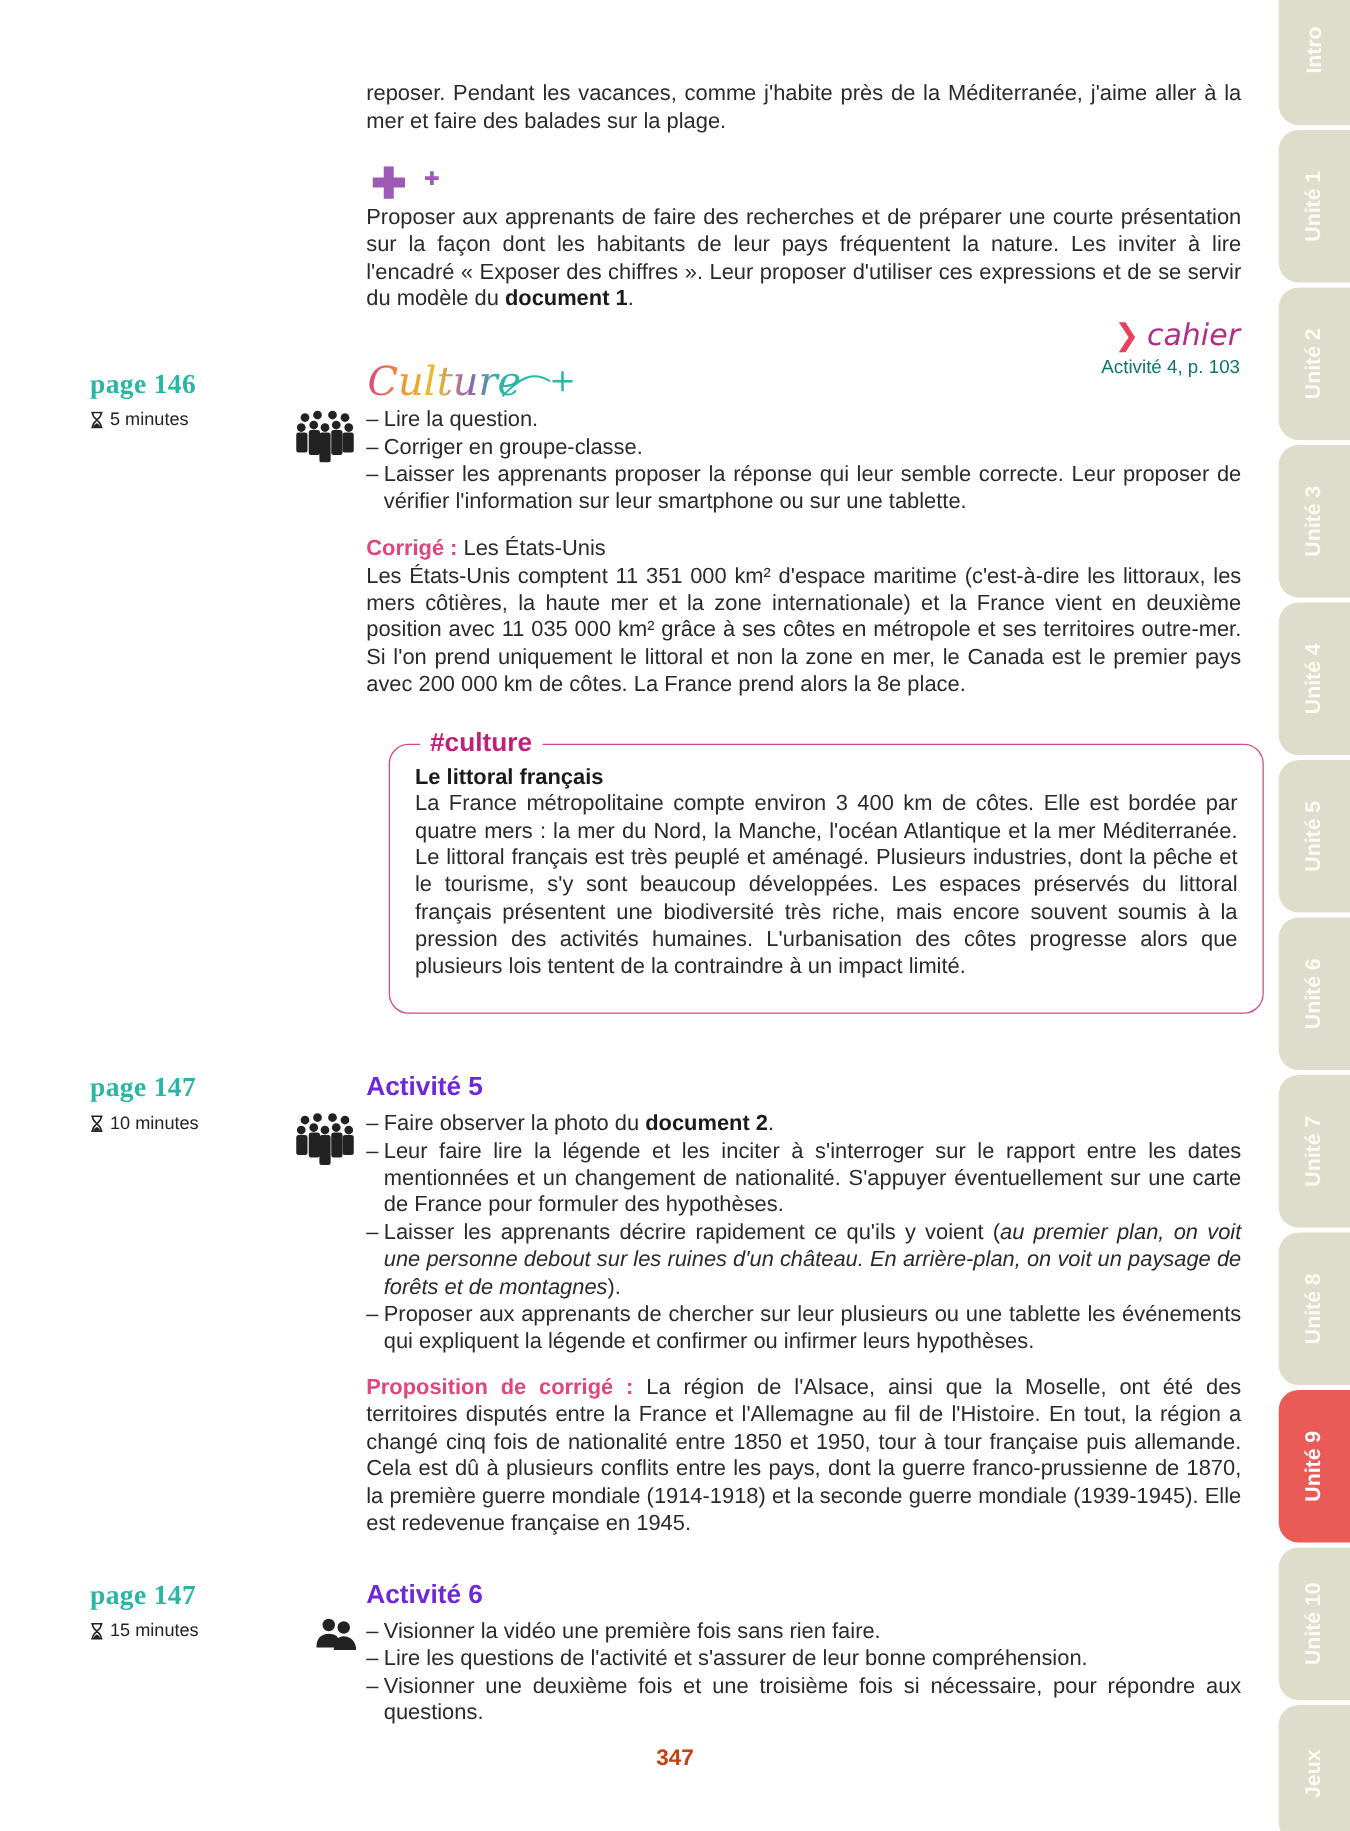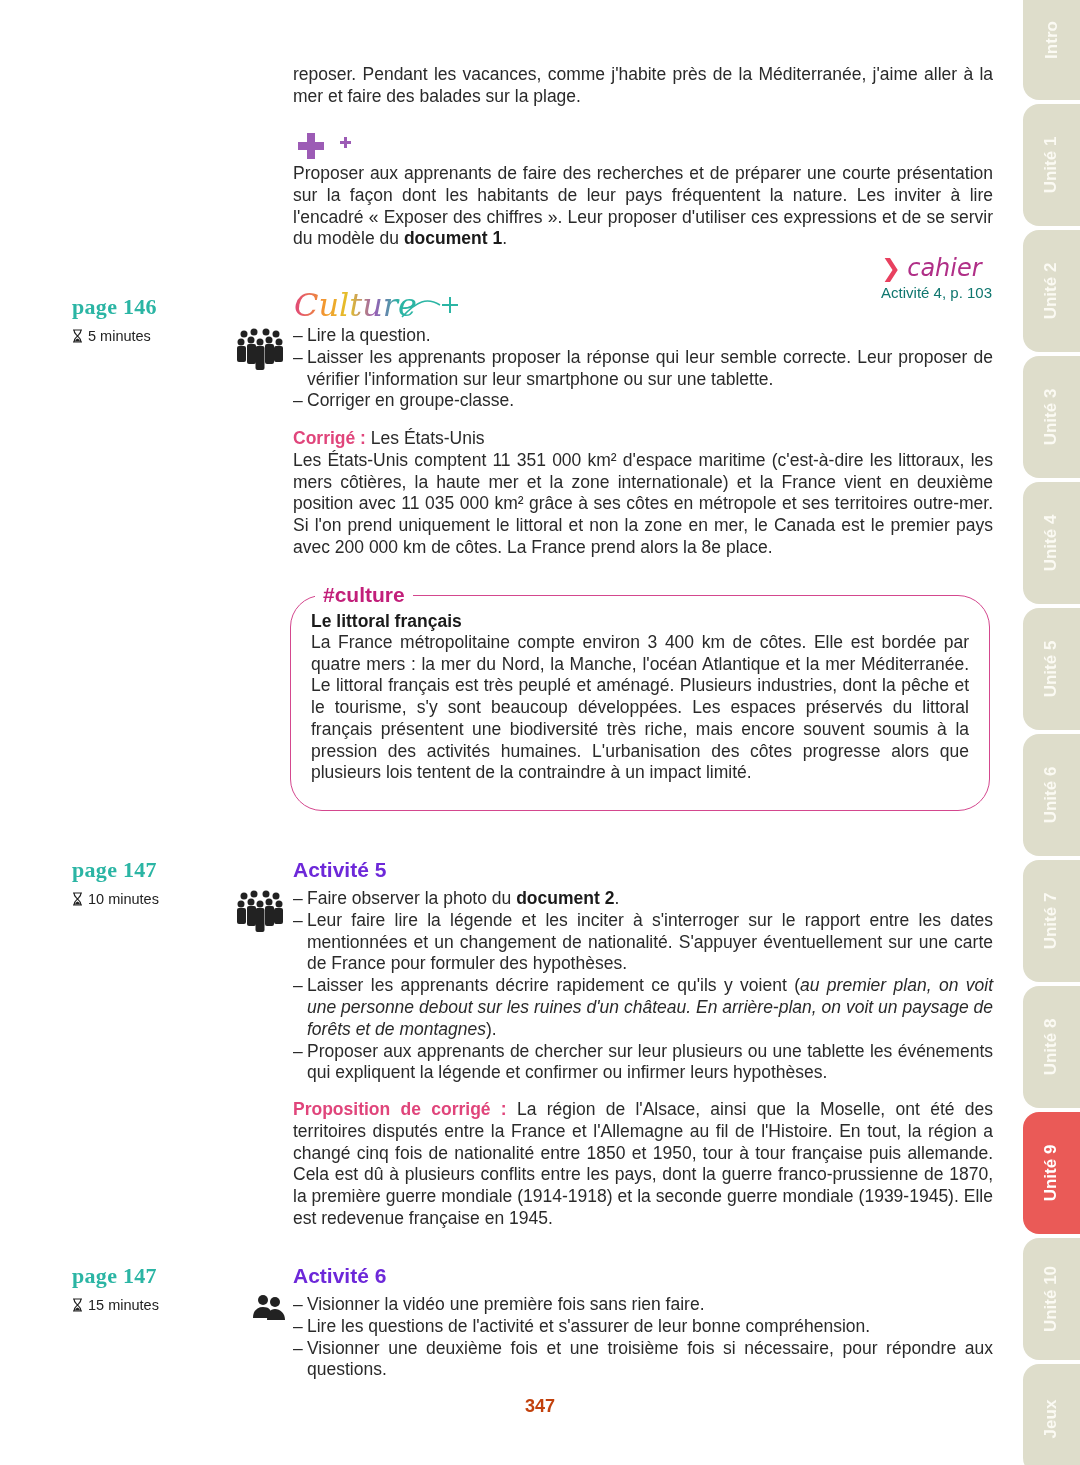--- a/index.html
+++ b/index.html
@@ -17,27 +17,27 @@
     .duration { font-size: 14.5px; color: #222; margin-top: 8px; display: flex; align-items: center; gap: 5px; }
     .hourglass { width: 11px; height: 14px; display: inline-block; }
     .activity-title { font-weight: bold; color: #6d28d9; font-size: 21px; line-height: 26px; }
     ul.dash { list-style: none; margin: 0; padding: 0; }
     ul.dash li { position: relative; padding-left: 14px; }
     ul.dash li::before { content: "–"; position: absolute; left: 0; }
     .pink { color: #e0457b; font-weight: bold; }
     .group-icon { position: absolute; }
     .plus-icons { position: absolute; left: 298px; top: 133px; }
     .culture-title { position: absolute; left: 292px; top: 283px; font-family: "DejaVu Serif", serif; font-style: italic; font-size: 34px; line-height: 40px; }
-    .cahier { position: absolute; right: 88px; top: 254px; text-align: left; }
+    .cahier { position: absolute; right: 88px; top: 254px; text-align: right; }
     .cahier-word { font-family: "DejaVu Sans", sans-serif; font-style: italic; color: #b02f87; font-size: 24px; }
     .cahier-arrow { color: #e8405f; font-weight: bold; font-size: 24px; margin-right: 6px; }
     .cahier-ref { font-size: 15px; color: #0f766e; margin-top: 2px; }
     .culture-box {
-      position: absolute; left: 290px; top: 595px; width: 658px; height: 200px;
-      border: 1.5px solid #d4478e; border-radius: 32px; padding: 14px 20px 0 20px;
+      position: absolute; left: 311px; top: 595px; width: 658px; height: 200px;
+      border: 1.5px solid #d4478e; border-radius: 16px; padding: 14px 20px 0 20px;
     }
     .culture-box .tag { position: absolute; left: 24px; top: -13px; background: #fff; padding: 0 8px; color: #c21f7a; font-weight: bold; font-size: 21px; line-height: 24px; }
     .culture-box .box-title { font-weight: bold; color: #1a1a1a; font-size: 17.5px; line-height: 22px; }
     .culture-box .box-text { font-size: 17.5px; line-height: 21.7px; text-align: justify; }
     .tabs { position: absolute; right: 0; top: 0; width: 57px; height: 1465px; background: #fff; }
     .tab {
       position: absolute; right: 0; width: 57px; height: 122px;
       background: #deddcb; border-radius: 16px 0 0 16px;
       display: flex; align-items: center; justify-content: center;
     }
@@ -119,22 +119,22 @@
       <rect x="11" y="16" width="9" height="20" rx="2"></rect>
       <rect x="19.5" y="18" width="9" height="24" rx="2"></rect>
       <rect x="29" y="16" width="9" height="20" rx="2"></rect>
       <rect x="38" y="18" width="9" height="16" rx="2"></rect>
   </svg>
 </div>
 
 <div class="main" style="top:325px;">
   <ul class="dash justify">
     <li>Lire la question.</li>
+    <li>Corriger en groupe-classe.</li>
     <li>Laisser les apprenants proposer la réponse qui leur semble correcte. Leur proposer de vérifier l'information sur leur smartphone ou sur une tablette.</li>
-    <li>Corriger en groupe-classe.</li>
   </ul>
 </div>
 
 <div class="main justify" style="top:428px;">
   <p><span class="pink">Corrigé :</span><span> Les États-Unis</span></p>
   <p>Les États-Unis comptent 11 351 000 km² d'espace maritime (c'est-à-dire les littoraux, les mers côtières, la haute mer et la zone internationale) et la France vient en deuxième position avec 11 035 000 km² grâce à ses côtes en métropole et ses territoires outre-mer. Si l'on prend uniquement le littoral et non la zone en mer, le Canada est le premier pays avec 200 000 km de côtes. La France prend alors la 8e place.</p>
 </div>
 
 <div class="culture-box">
   <div class="tag">#culture</div>

